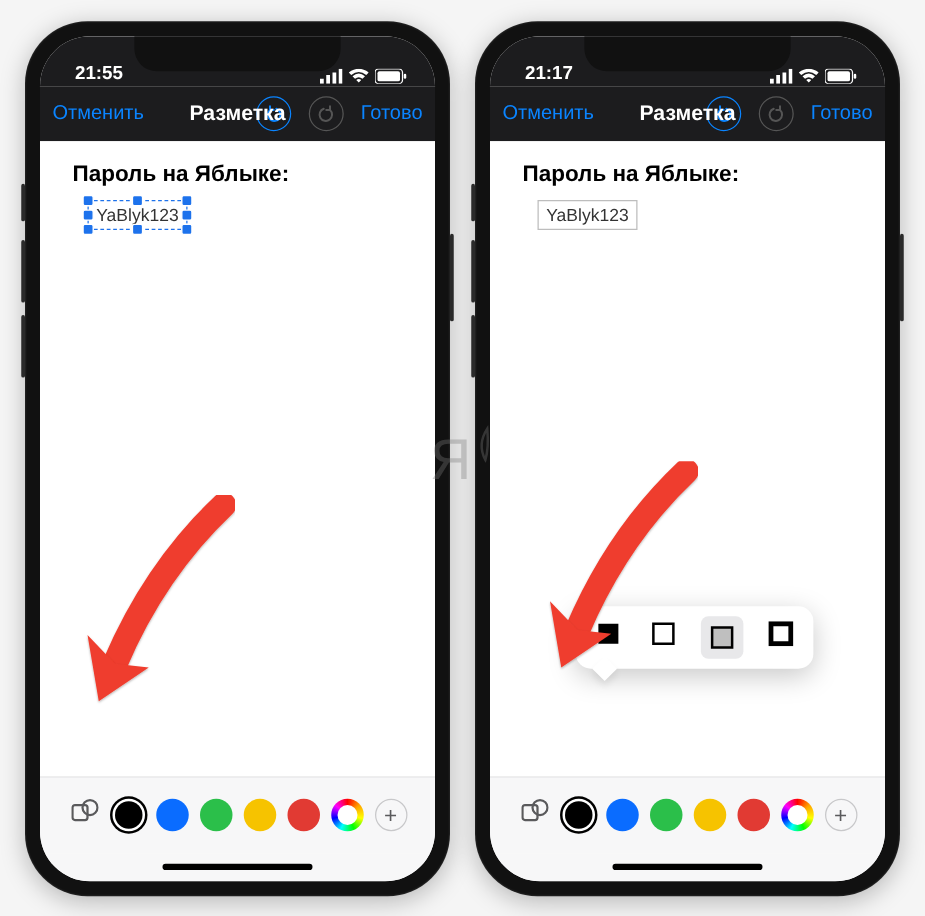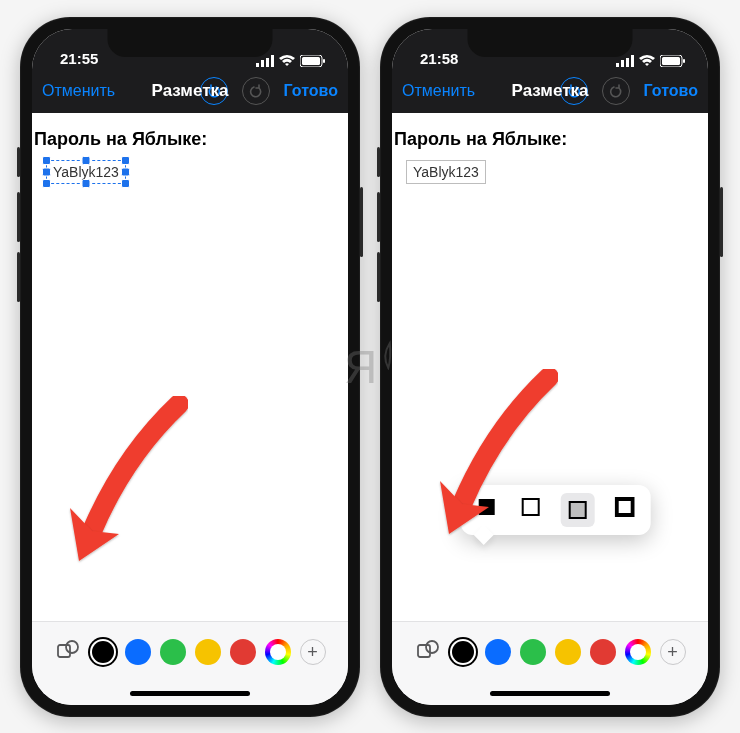--- a/index.html
+++ b/index.html
@@ -90,34 +90,34 @@
   .nav-title {
     position: absolute;
     left: 50%; top: 50%;
     transform: translate(-50%,-50%);
     color: #fff;
     font-weight: 600;
     font-size: 17px;
   }
   .nav-left, .nav-right { display:flex; align-items:center; gap:14px; }
   .nav-btn { color: #0a84ff; font-size: 16px; }
-  .nav-btn.bold { font-weight:700; }
+  .nav-btn.bold { font-weight:400; }
   .icon-btn {
     width: 28px; height: 28px;
     border-radius: 50%;
     border: 1.5px solid #555;
     display:flex; align-items:center; justify-content:center;
     color:#555; font-size:15px;
   }
   .icon-btn.active { border-color:#0a84ff; color:#0a84ff; }
   .canvas {
     flex: 1;
     background: #fff;
     position: relative;
-    padding: 10px 0;
+    padding: 10px 24px;
   }
   .note-title {
     font-size: 18px;
     font-weight: 700;
     color: #000;
     margin: 6px 0 10px 2px;
   }
   .text-box {
     display: inline-block;
     border: 1px dashed #1d72ec;
@@ -341,21 +341,21 @@
     </div>
   </div>
 
   <div class="phone">
     <div class="side2"></div>
       <div class="side3"></div>
     <div class="screen">
       <div class="notch"></div>
 
       <div class="status-bar">
-        <span>21:58</span>
+        <span>21:17</span>
         <div class="status-right">
           <svg width="18" height="12" viewBox="0 0 18 12">
               <rect x="0" y="8" width="3" height="4" fill="#fff"></rect>
               <rect x="5" y="5" width="3" height="7" fill="#fff"></rect>
               <rect x="10" y="3" width="3" height="9" fill="#fff"></rect>
               <rect x="15" y="0" width="3" height="12" fill="#fff"></rect>
             </svg>
           <svg width="16" height="12" viewBox="0 0 16 12">
               <path d="M8 11 L6 9 Q8 7.5 10 9 Z M3 6 Q8 1.5 13 6 L11 8 Q8 5.5 5 8 Z M0 3 Q8 -3 16 3 L14 5 Q8 0 2 5 Z" fill="#fff"></path>
             </svg>

